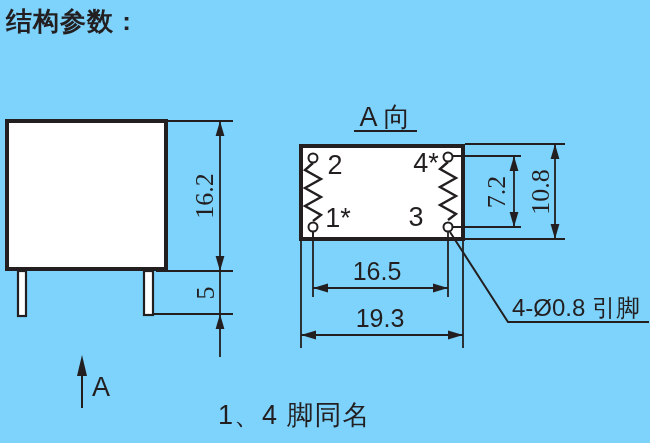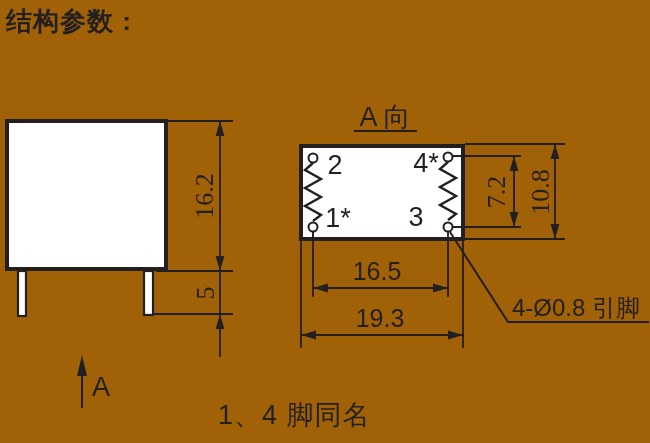--- a/index.html
+++ b/index.html
@@ -1,19 +1,19 @@
 <!DOCTYPE html>
 <html><head>
 <meta charset="utf-8">
 <style>
   html,body{margin:0;padding:0;background:#ffffff;}
   .page{
     position:relative;
     width:650px;height:443px;
-    background:#a16207;
+    background:#7dd3fc;
     overflow:hidden;
     font-family:"Liberation Sans", sans-serif;
     color:#231f20;
   }
   .title{
     position:absolute;left:6px;top:4px;
     font-size:26px;font-weight:bold;letter-spacing:1px;
     color:#231f20;
     font-family:"Liberation Sans", sans-serif;
   }

